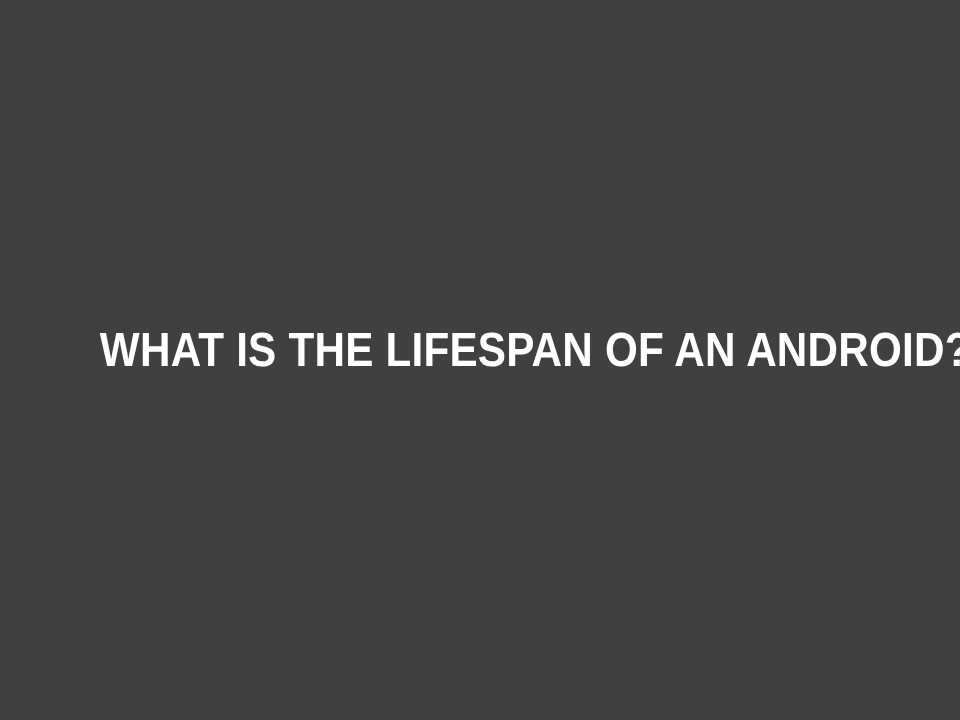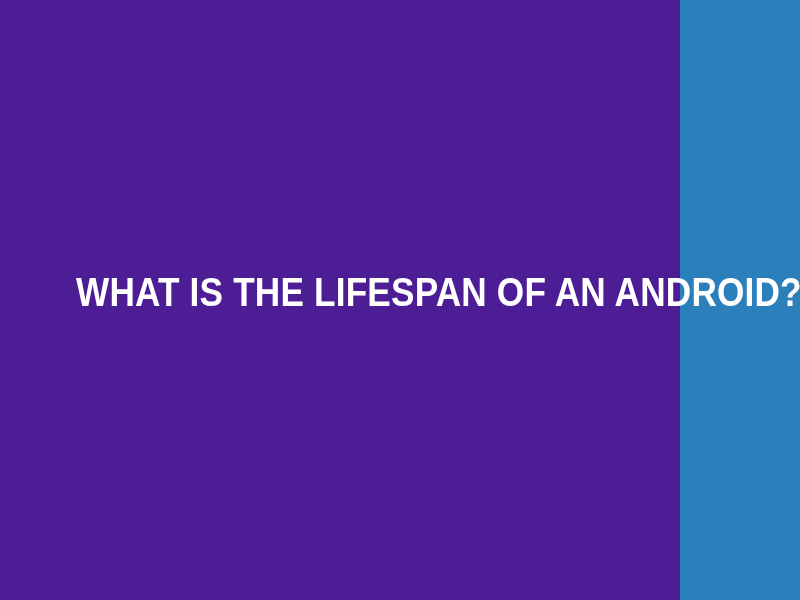--- a/index.html
+++ b/index.html
@@ -11,24 +11,24 @@
   body {
     width: 800px;
     height: 600px;
     overflow: hidden;
     font-family: "Liberation Sans", sans-serif;
     background: #2b80bb;
   }
 
   .hero-banner {
     position: relative;
-    width: 680px;
+    width: 800px;
     height: 600px;
     box-sizing: border-box;
-    background-color: #4c1d95;
+    background-color: #404040;
     display: flex;
     align-items: center;
     justify-content: flex-end;
   }
 
   .hero-inner {
     width: 100%;
     padding: 0 40px;
     box-sizing: border-box;
     

